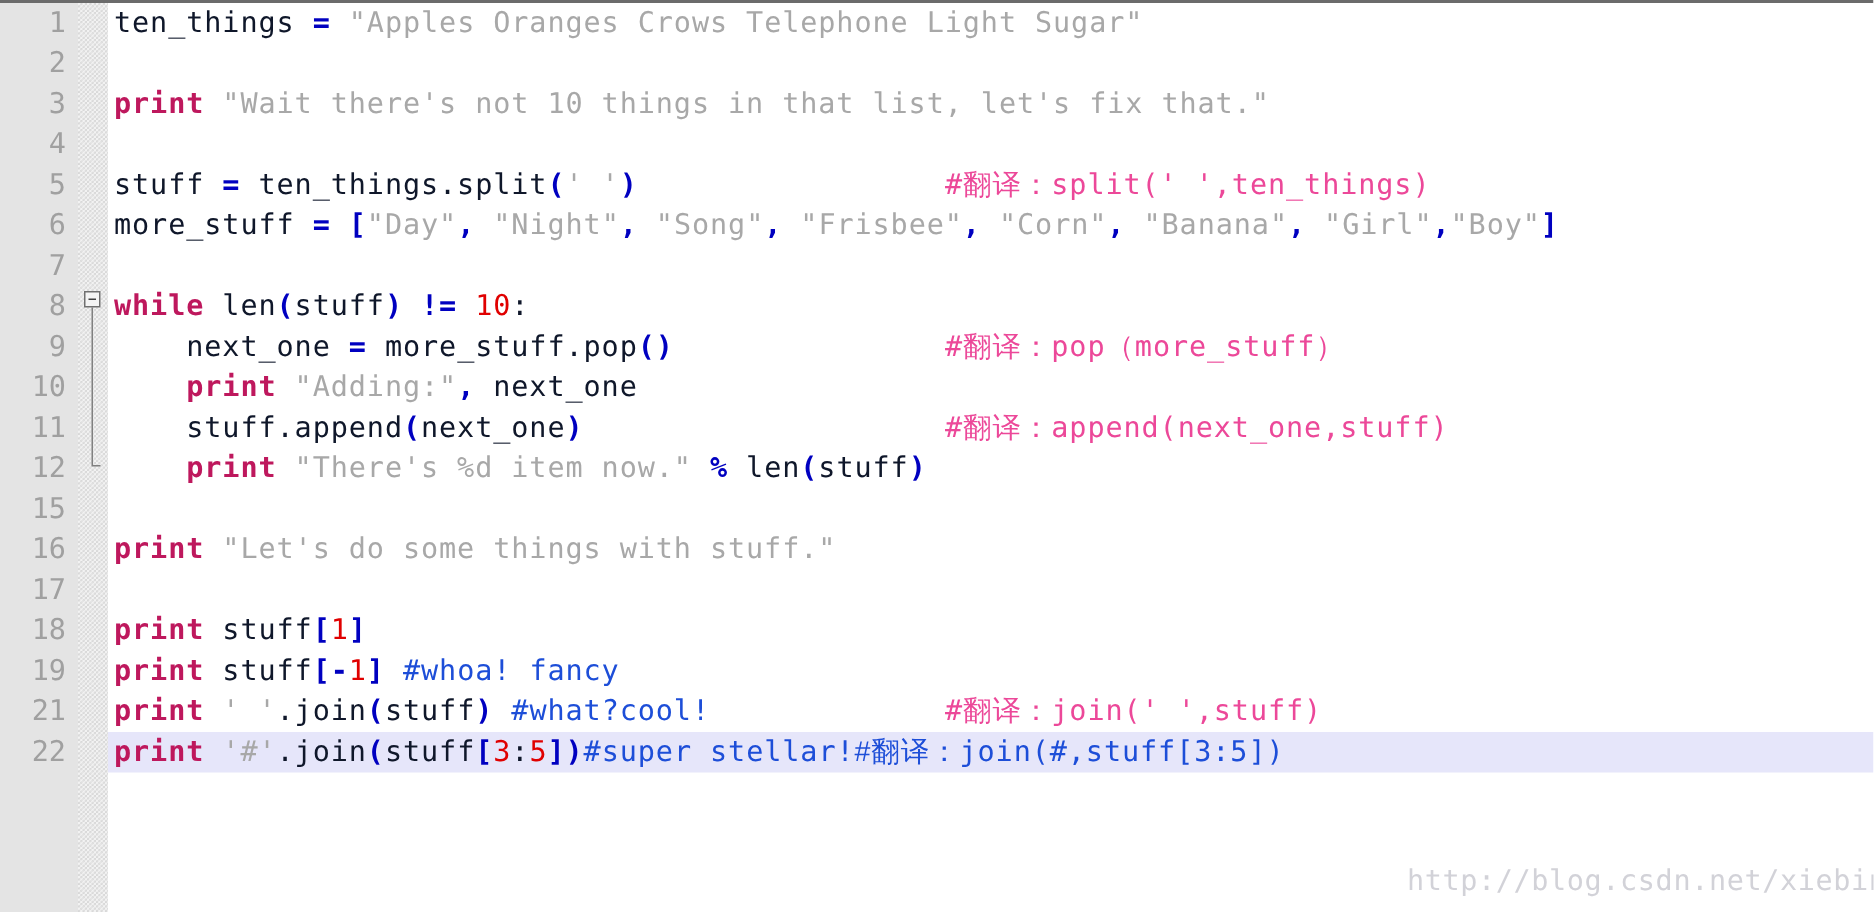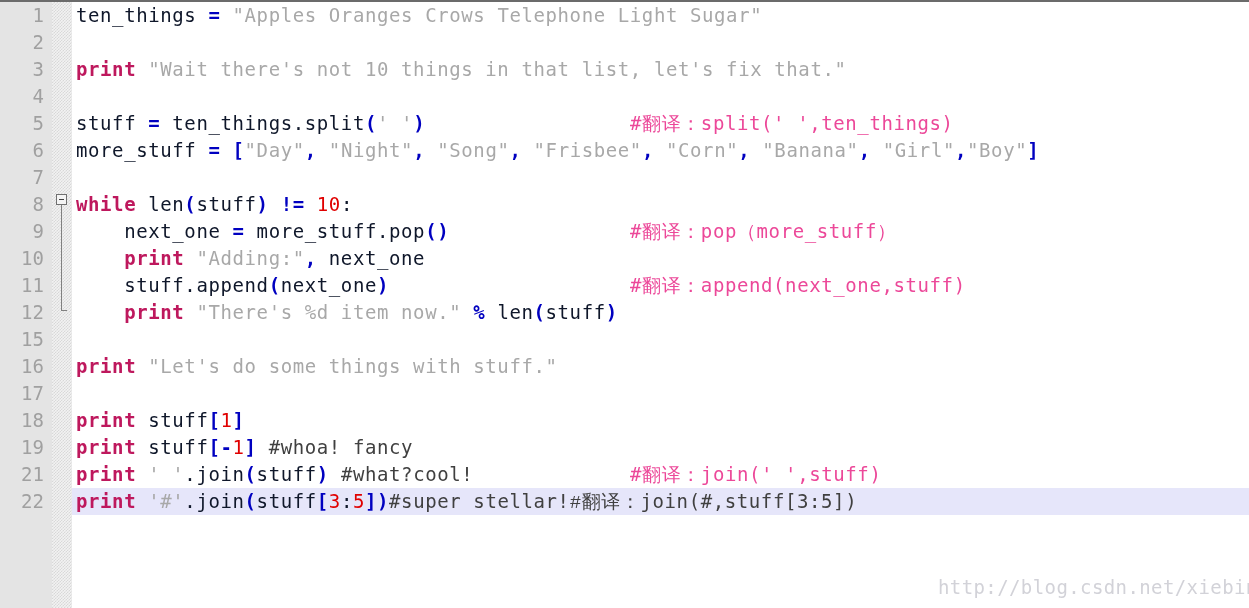--- a/index.html
+++ b/index.html
@@ -98,24 +98,24 @@
     color: #000000;
     letter-spacing: 0.6px;
     white-space: pre;
   }
 
   
   .kw    { color: #be185d; font-weight: bold; }
   .op    { color: #0000c0; font-weight: bold; }
   .str   { color: #a8a8a8; }
   .num   { color: #e00000; }
-  .cmt   { color: #404040; }
+  .cmt   { color: #1d4ed8; }
   .id    { color: #0f172a; }
 
-  .cmt-cjk { font-family: Liberation Mono, monospace; }
+  .cmt-cjk { font-family: Liberation Sans, sans-serif; }
 
   
   .rcmt {
     position: absolute;
     left: 630px;
     top: 0;
     font-size: 19px;
     color: #ec4899;
     font-family: "DejaVu Sans Mono", "Liberation Mono", monospace;
     letter-spacing: 0.6px;

